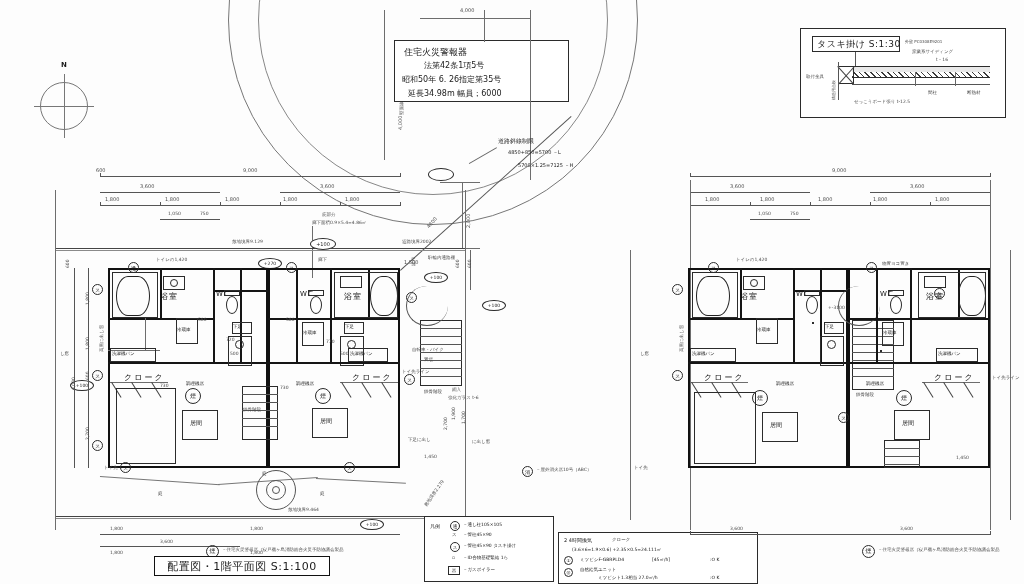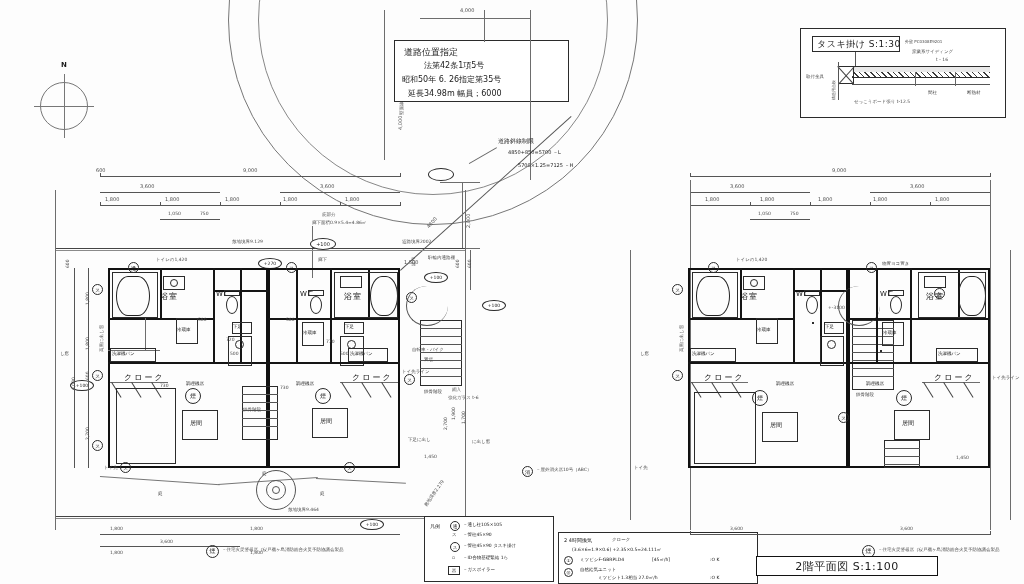--- a/index.html
+++ b/index.html
@@ -66,21 +66,21 @@
 <body>
 
 <div id="sheet">
 
   <div class="circ" style="left:40px;top:82px;width:48px;height:48px;border-color:#777;"></div>
   <div class="ln vl" style="left:64px;top:74px;width:1px;height:64px;background:#777;"></div>
   <div class="ln hl" style="left:34px;top:106px;width:60px;height:1px;background:#777;"></div>
   <div class="t t7" style="left:61px;top:62px;font-weight:bold;">N</div>
 
   <div class="panel" style="left:394px;top:40px;width:175px;height:62px;"></div>
-  <div class="t t9" style="left:404px;top:48px;">道路位置指定</div>
+  <div class="t t9" style="left:404px;top:48px;">住宅火災警報器</div>
   <div class="t t8" style="left:424px;top:62px;">法第42条1項5号</div>
   <div class="t t8" style="left:402px;top:76px;">昭和50年 6. 26指定第35号</div>
   <div class="t t8" style="left:408px;top:90px;">延長34.98m  幅員；6000</div>
 
   <div class="ln vl thin" style="left:384px;top:10px;height:150px;"></div>
   <div class="ln vl thin" style="left:484px;top:10px;height:32px;"></div>
   <div class="ln hl thin" style="left:420px;top:18px;width:110px;"></div>
   <div class="t t5 grey-t" style="left:460px;top:8px;">4,000</div>
   <div class="ln vl thin" style="left:530px;top:10px;height:170px;"></div>
 
@@ -382,20 +382,21 @@
   <div class="t t45" style="left:580px;top:558px;">ミツビシF-GBRPLD4</div>
   <div class="t t45" style="left:652px;top:558px;">[45㎡/h]</div>
   <div class="t t45" style="left:710px;top:558px;">:O K</div>
   <div class="circ" style="left:564px;top:568px;width:9px;height:9px;font-size:4.5px;">◎</div>
   <div class="t t45" style="left:580px;top:568px;">自然給気ユニット</div>
   <div class="t t45" style="left:598px;top:576px;">ミツビシト1.3相当 27.0㎡/h</div>
   <div class="t t45" style="left:710px;top:576px;">:O K</div>
 
   <div class="circ" style="left:206px;top:545px;width:13px;height:13px;font-size:6px;">煙</div>
   <div class="t t45 grey-t" style="left:222px;top:548px;">－住宅火災警報器（寝戸機ヶ島消防総合火災予防協議会製品</div>
+  <div class="titleblock t11" style="left:154px;top:556px;width:176px;height:20px;">配置図・1階平面図  S:1:100</div>
 
   <div class="dim" style="left:690px;top:176px;width:300px;"></div>
   <div class="t t5 grey-t" style="left:832px;top:168px;">9,000</div>
   <div class="tick" style="left:690px;top:173px;"></div>
   <div class="tick" style="left:990px;top:173px;"></div>
 
   <div class="dim" style="left:690px;top:192px;width:120px;"></div>
   <div class="t t5 grey-t" style="left:730px;top:184px;">3,600</div>
   <div class="dim" style="left:870px;top:192px;width:120px;"></div>
   <div class="t t5 grey-t" style="left:910px;top:184px;">3,600</div>
@@ -534,15 +535,14 @@
 
   <div class="circ" style="left:672px;top:284px;width:11px;height:11px;font-size:5px;">ス</div>
   <div class="circ" style="left:672px;top:370px;width:11px;height:11px;font-size:5px;">ス</div>
   <div class="circ" style="left:708px;top:262px;width:11px;height:11px;font-size:5px;">ス</div>
   <div class="circ" style="left:866px;top:262px;width:11px;height:11px;font-size:5px;">ス</div>
   <div class="circ" style="left:838px;top:412px;width:11px;height:11px;font-size:5px;">ス</div>
   <div class="circ" style="left:934px;top:288px;width:11px;height:11px;font-size:5px;">ス</div>
 
   <div class="circ" style="left:862px;top:545px;width:13px;height:13px;font-size:6px;">煙</div>
   <div class="t t45 grey-t" style="left:878px;top:548px;">－住宅火災警報器（寝戸機ヶ島消防総合火災予防協議会製品</div>
-  <div class="titleblock t11" style="left:756px;top:556px;width:182px;height:20px;">2階平面図        S:1:100</div>
 
 </div>
 
 </body></html>

